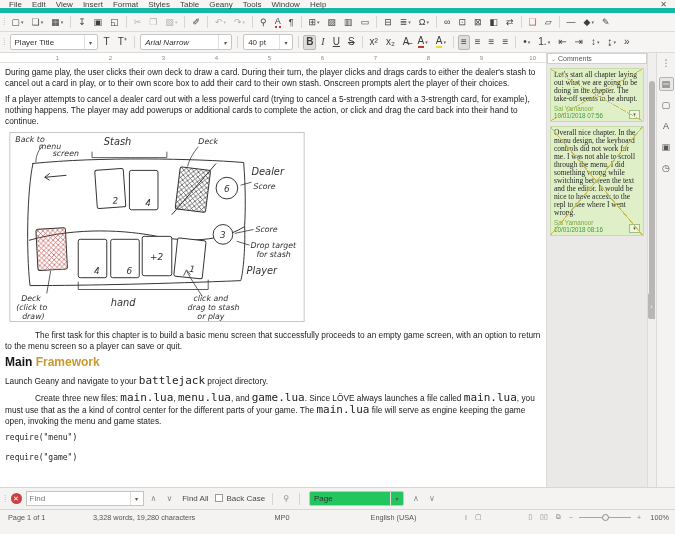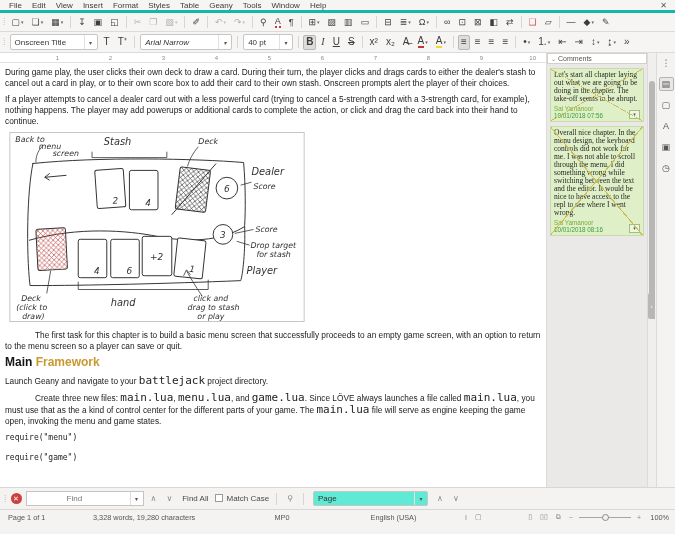--- a/index.html
+++ b/index.html
@@ -1,21 +1,21 @@
 <!DOCTYPE html>
 <html><head>
 <meta charset="utf-8">
 <style>
   * { box-sizing: border-box; margin: 0; padding: 0; }
   html,body { width:675px; height:534px; overflow:hidden; }
   body { font-family:"Liberation Sans",sans-serif; font-size:9px; color:#333; background:#f4f3f2; }
   button { font:inherit; background:none; border:none; color:inherit; cursor:default; }
 
   
-  .menubar { height:13px; display:flex; align-items:center; background:#f6f5f4; border-bottom:3px solid #14b8a6; padding:0 4px; font-size:8px; color:#3c3c3c; }
+  .menubar { height:13px; display:flex; align-items:center; background:#f6f5f4; border-bottom:5px solid #14b8a6; padding:0 4px; font-size:8px; color:#3c3c3c; }
   .menubar-items { display:flex; }
   .menu-item { padding:0 5px; line-height:13px; }
   .mspacer { flex:1; }
   .win-close { font-size:8px; color:#555; padding:0 4px; }
 
   
   .toolbar { display:flex; align-items:center; background:#f6f5f4; border-bottom:1px solid #dddbd9; }
   .row1 { height:19px; }
   .row2 { height:21px; }
   .thandle { color:#c2c0be; font-size:9px; padding:0 2px 0 3px; }
@@ -84,26 +84,26 @@
   .side-strip { width:19px; flex:none; background:#f4f3f2; border-left:1px solid #dddbd9; display:flex; flex-direction:column; align-items:center; padding-top:3px; gap:7px; position:relative; }
   .side-btn { width:15px; height:14px; display:flex; align-items:center; justify-content:center; font-size:9px; color:#555; border:1px solid transparent; border-radius:2px; }
   .side-btn.selected { border-color:#b5b3b1; background:#e9e7e5; }
   .side-handle { position:absolute; left:-9px; top:240px; width:7px; height:26px; background:#b9b7b5; color:#f8f8f8; font-size:6px; display:flex; align-items:center; justify-content:center; border-radius:2px 0 0 2px; }
 
   
   .findbar { height:22px; display:flex; align-items:center; background:#f4f3f2; border-top:1px solid #d9d7d5; padding:0 4px; gap:4px; font-size:8px; color:#4a4a4a; }
   .fhandle { color:#c2c0be; font-size:9px; }
   .find-close { width:11px; height:11px; flex:none; border-radius:50%; background:#cc4040; color:#fff; font-size:7px; line-height:11px; text-align:center; }
   .find-input-wrap { display:flex; height:15px; width:118px; background:#fff; border:1px solid #c6c4c2; }
-  .find-input-wrap input { flex:1; min-width:0; border:none; outline:none; background:transparent; font-size:8px; padding:0 3px; color:#333;margin-left:37px; }
+  .find-input-wrap input { flex:1; min-width:0; border:none; outline:none; background:transparent; font-size:8px; padding:0 3px; color:#333; }
   .dd { width:13px; border-left:1px solid #e0dedc; font-size:6px; color:#555; display:flex; align-items:center; justify-content:center; }
   .fbtn { color:#8a8a8a; font-size:8px; padding:0 3px; }
   .fbtn.txt { color:#4a4a4a; }
   .checkbox { width:8px; height:8px; border:1px solid #9a9a9a; background:#fff; display:inline-block; vertical-align:-1px; margin-right:3px; }
-  .combo.pg { width:115px; height:15px; background:#5eead4;align-items:center; }
+  .combo.pg { width:95px; height:15px; background:#22c55e;align-items:center; }
 
   
   .statusbar { height:15px; display:flex; align-items:center; background:#f4f3f2; border-top:1px solid #d9d7d5; font-size:7.3px; color:#555; }
   .sbseg { padding:0 5px; white-space:nowrap; }
   .sb-page { width:88px;padding-left:8px; }
   .sb-words { width:150px; }
   .sb-style { width:88px; text-align:center; }
   .sb-lang { width:135px; text-align:center; }
   .sb-ico { color:#8a8a8a; font-size:7px; padding:0 4px; }
   .sbspacer { flex:1; }
@@ -271,21 +271,21 @@
       </button>
       <button class="tbtn">
         <span class="ic">✎</span>
       </button>
     </div>
 </div>
 
 <div class="toolbar row2">
   <span class="thandle">⁞</span>
   <div class="combo style">
-    <span class="val">Onscreen Title</span>
+    <span class="val">Player Title</span>
     <span class="cbtn">▾</span>
   </div>
   <div class="tgroup">
       <button class="tbtn">
         <span class="ic">T</span>
       </button>
       <button class="tbtn">
         <span class="ic">T⁺</span>
       </button>
     </div>
@@ -575,21 +575,21 @@
 <div class="findbar">
   <span class="fhandle">⁞</span>
   <button class="find-close">✕</button>
   <div class="find-input-wrap">
     <input class="find" type="text" placeholder="Find" style="">
     <span class="dd">▾</span>
   </div>
   <button class="fbtn">∧</button>
   <button class="fbtn">∨</button>
   <button class="fbtn txt">Find All</button>
-  <span><span class="checkbox"></span><span>Match Case</span></span>
+  <span><span class="checkbox"></span><span>Back Case</span></span>
   <span class="tsep"></span>
   <button class="fbtn">⚲</button>
   <span class="tsep"></span>
   <div class="combo pg">
     <span class="val">Page</span>
     <span class="cbtn">▾</span>
   </div>
   <button class="fbtn">∧</button>
   <button class="fbtn">∨</button>
 </div>

